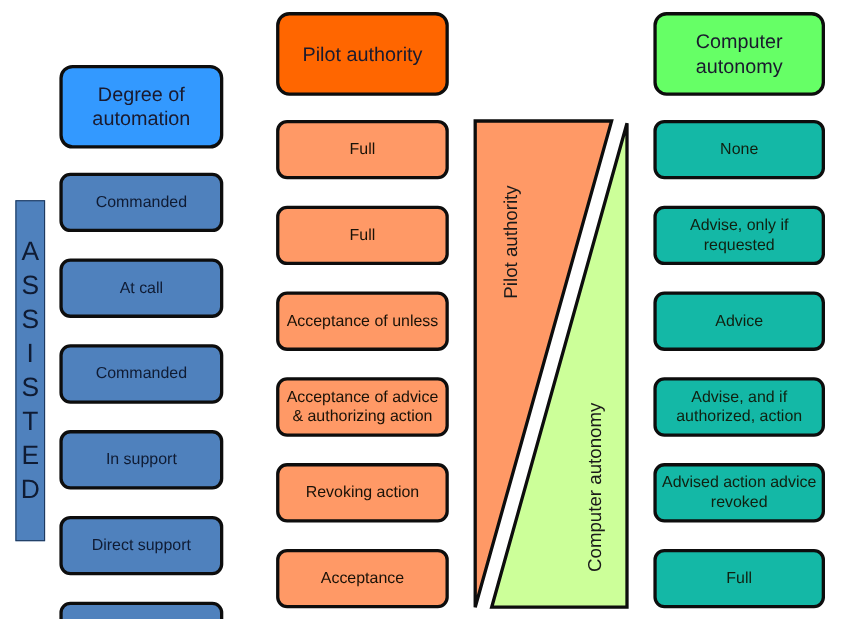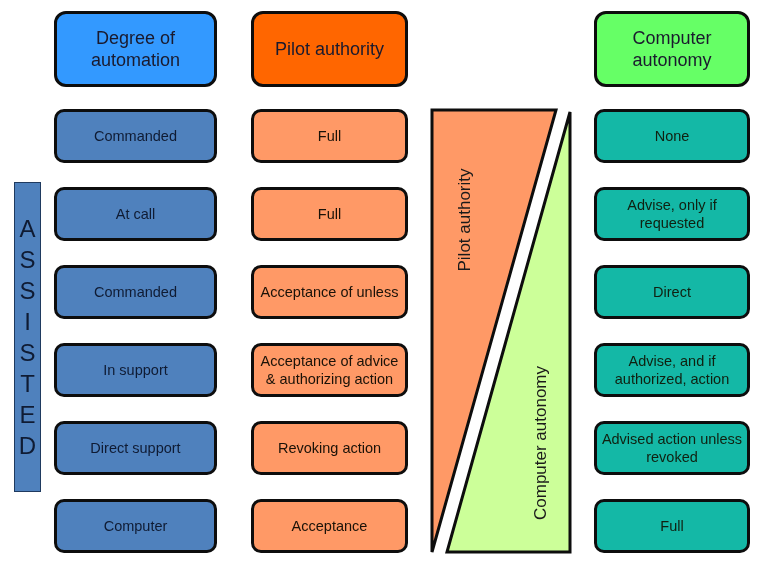--- a/index.html
+++ b/index.html
@@ -3,21 +3,21 @@
 <meta charset="utf-8">
 <style>
   html, body { margin:0; padding:0; background:#ffffff; }
   body { width:768px; height:563px; position:relative; overflow:hidden;
          font-family:"Liberation Sans", "DejaVu Sans", sans-serif; }
   .box { position:absolute; box-sizing:border-box; border:3px solid #0d0d0d; border-radius:10px;
          display:flex; align-items:center; justify-content:center; text-align:center;
          color:#1a1a2e; line-height:1.25; }
   .hdr { top:11px; height:76px; font-size:18px; border-radius:12px; padding:0 8px; }
   .row { height:54px; font-size:14.5px; padding:0 3px;justify-content:center; }
-  .c1 { left:54px; width:163px; }
+  .c1 { left:54px; width:149px;margin-top:48px; }
   .c2 { left:251px; width:157px; }
   .c4 { left:594px; width:156px; }
   .h-blue { background:#3399ff; }
   .h-orange { background:#ff6600; }
   .h-green { background:#66ff66; }
   .b-blue { background:#4f81bd; color:#0f1b33; }
   .b-orange { background:#ff9966; color:#1a1208; }
   .b-green { background:#14b8a6; color:#102010; }
   .assisted { position:absolute; left:14px; top:182px; width:27px; height:310px; box-sizing:border-box;
               background:#4f81bd; border:1.5px solid #1f3a5f;
@@ -70,41 +70,41 @@
     <span>Advise, only if requested</span>
   </div>
 
 <div class="box row c1 b-blue" style="top:265px">
     <span>Commanded</span>
   </div>
 <div class="box row c2 b-orange" style="top:265px">
     <span>Acceptance of unless</span>
   </div>
 <div class="box row c4 b-green" style="top:265px">
-    <span>Direct</span>
+    <span>Advice</span>
   </div>
 
 <div class="box row c1 b-blue" style="top:343px">
     <span>In support</span>
   </div>
 <div class="box row c2 b-orange" style="top:343px">
     <span>Acceptance of advice &amp; authorizing action</span>
   </div>
 <div class="box row c4 b-green" style="top:343px">
     <span>Advise, and if authorized, action</span>
   </div>
 
 <div class="box row c1 b-blue" style="top:421px">
     <span>Direct support</span>
   </div>
 <div class="box row c2 b-orange" style="top:421px">
     <span>Revoking action</span>
   </div>
 <div class="box row c4 b-green" style="top:421px">
-    <span>Advised action unless revoked</span>
+    <span>Advised action advice revoked</span>
   </div>
 
 <div class="box row c1 b-blue" style="top:499px">
     <span>Computer</span>
   </div>
 <div class="box row c2 b-orange" style="top:499px">
     <span>Acceptance</span>
   </div>
 <div class="box row c4 b-green" style="top:499px">
     <span>Full</span>

